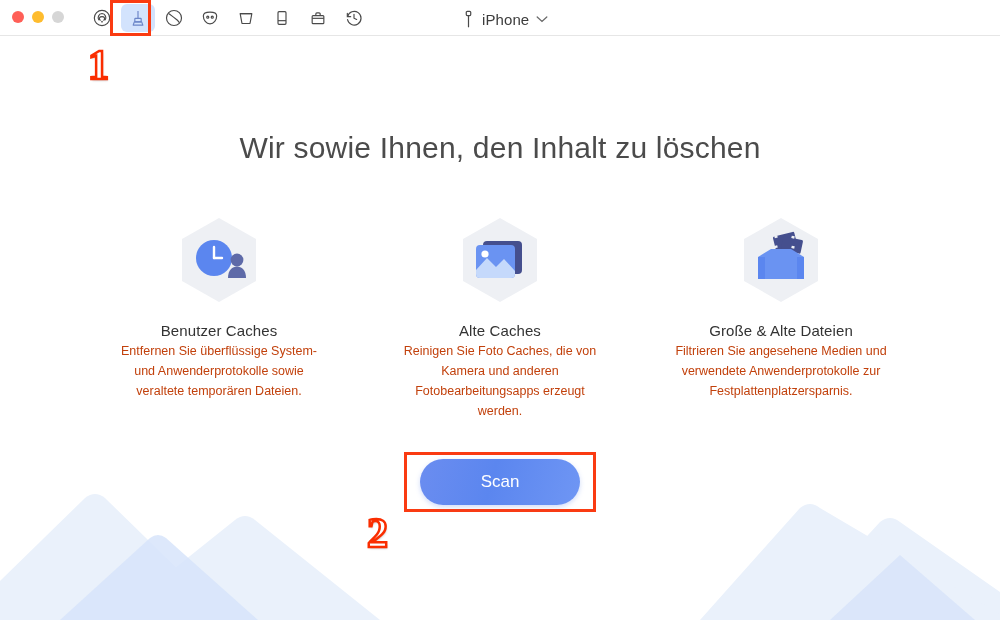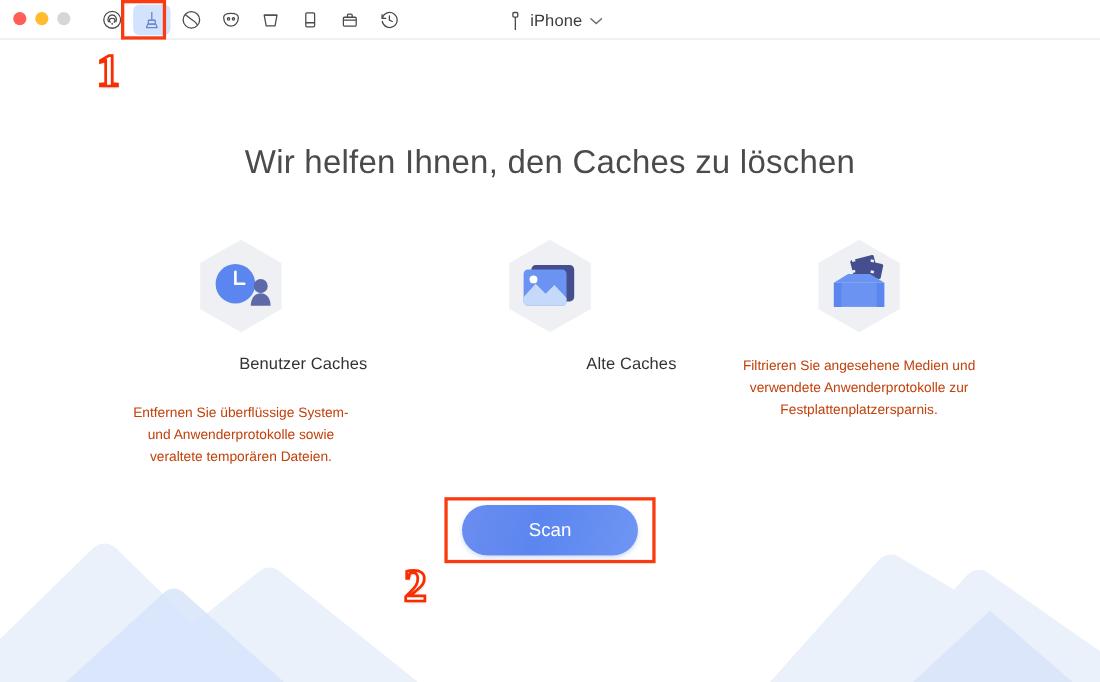--- a/index.html
+++ b/index.html
@@ -70,21 +70,21 @@
     display: flex; justify-content: space-between;
   }
   .feature { width: 230px; text-align: center; }
   .feature-icon {
     width: 86px; height: 92px;
     margin: 0 auto 14px auto;
     position: relative;
   }
   .feature-title {
     font-size: 15px; color: #333333; font-weight: 400;
-    margin-bottom: 26px; letter-spacing: .1px; text-align: right;
+    margin-bottom: 2px; letter-spacing: .1px;
   }
   .feature-desc {
     font-size: 12.5px; color: #c2410c; line-height: 20px;
     padding: 0 8px;
   }
 
   
   #scan-wrap {
     position: absolute; left: 404px; top: 452px;
     width: 160px; height: 60px;
@@ -231,21 +231,21 @@
       </svg>
       <span id="device-label">iPhone</span>
       <svg width="12" height="8" viewBox="0 0 12 8" fill="none" stroke="#6a6a6a" stroke-width="1.3" stroke-linecap="round">
         <polyline points="1.2,2 6,6.4 10.8,2"></polyline>
       </svg>
     </div>
   </div>
 
   <div id="highlight-toolbar"></div>
 
-  <div id="headline">Wir helfen Ihnen, den Caches zu löschen</div>
+  <div id="headline">Wir sowie Ihnen, den Inhalt zu löschen</div>
 
   <div id="features">
 
     <div class="feature">
       <div class="feature-icon">
         <svg width="86" height="92" viewBox="0 0 86 92">
           <path d="M43 2 L80 23 L80 65 L43 86 L6 65 L6 23 Z" fill="#eef0f4"></path>
           <circle cx="38" cy="42" r="18" fill="#5b86ef"></circle>
           <g stroke="#ffffff" stroke-width="2.4" stroke-linecap="round" fill="none">
             <line x1="38" y1="31" x2="38" y2="42"></line>
@@ -263,20 +263,21 @@
       <div class="feature-icon">
         <svg width="86" height="92" viewBox="0 0 86 92">
           <path d="M43 2 L80 23 L80 65 L43 86 L6 65 L6 23 Z" fill="#eef0f4"></path>
           <rect x="26" y="25" width="39" height="33" rx="4" fill="#454f8e"></rect>
           <rect x="19" y="29" width="39" height="33" rx="4" fill="#6a93f2"></rect>
           <path d="M19 54 L30 42 L39 51 L47 43 L58 55 L58 58 A4 4 0 0 1 54 62 L23 62 A4 4 0 0 1 19 58 Z" fill="#c5d9fb"></path>
           <circle cx="28" cy="38" r="3.6" fill="#ffffff"></circle>
         </svg>
       </div>
       <div class="feature-title">Alte Caches</div>
+      <div class="feature-desc">Reinigen Sie Foto Caches, die von Kamera und anderen Fotobearbeitungsapps erzeugt werden.</div>
     </div>
 
     <div class="feature">
       <div class="feature-icon">
         <svg width="86" height="92" viewBox="0 0 86 92">
           <path d="M43 2 L80 23 L80 65 L43 86 L6 65 L6 23 Z" fill="#eef0f4"></path>
           <g fill="#454f8e">
             <rect x="36" y="18" width="22" height="15" rx="1.5" transform="rotate(-14 47 25)"></rect>
             <rect x="44" y="22" width="20" height="14" rx="1.5" transform="rotate(12 54 29)"></rect>
           </g>
@@ -285,20 +286,21 @@
             <rect x="36.5" y="29.5" width="3" height="2.4" transform="rotate(-14 38 30.7)"></rect>
             <rect x="53.5" y="20" width="3" height="2.4" transform="rotate(12 55 21.2)"></rect>
             <rect x="53.5" y="30" width="3" height="2.4" transform="rotate(12 55 31.2)"></rect>
           </g>
           <path d="M20 41 L33 33 L53 33 L66 41 L59 41 L43 41 L27 41 Z" fill="#6a93f2"></path>
           <rect x="25" y="41" width="36" height="22" fill="#6a93f2"></rect>
           <path d="M20 41 L27 41 L27 63 L20 63 Z" fill="#5b86ef"></path>
           <path d="M59 41 L66 41 L66 63 L59 63 Z" fill="#5b86ef"></path>
         </svg>
       </div>
+      <div class="feature-title">Große &amp; Alte Dateien</div>
       <div class="feature-desc">Filtrieren Sie angesehene Medien und verwendete Anwenderprotokolle zur Festplattenplatzersparnis.</div>
     </div>
   </div>
 
   <div id="scan-wrap">
     <div id="scan-highlight"></div>
     <button id="scan-button">Scan</button>
   </div>
 
   <div class="annot" id="annot-1">1</div>

